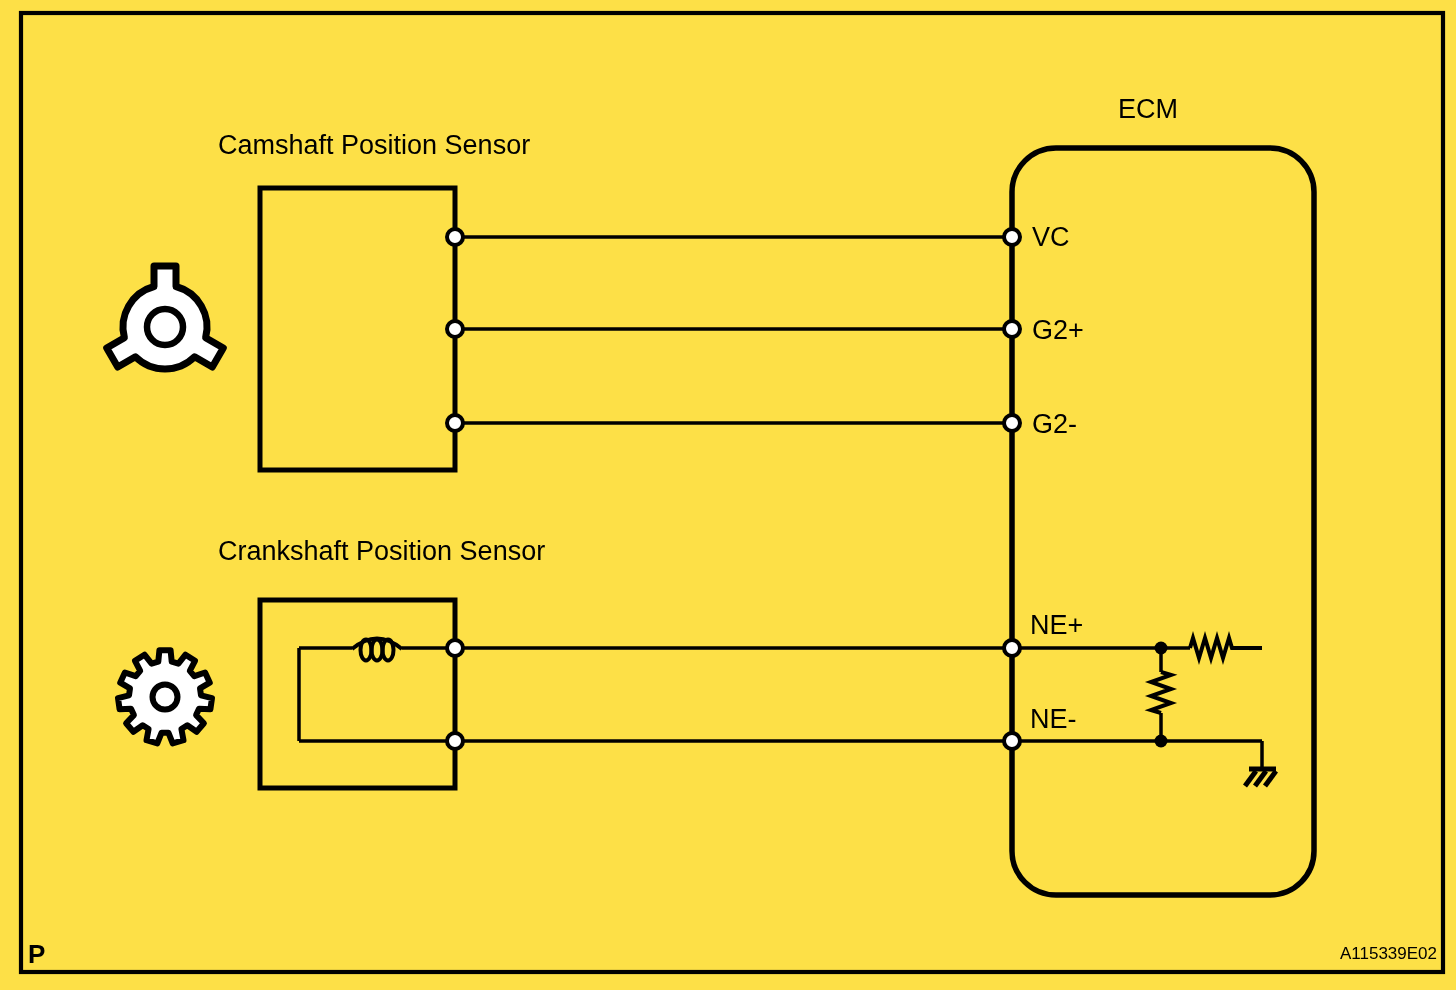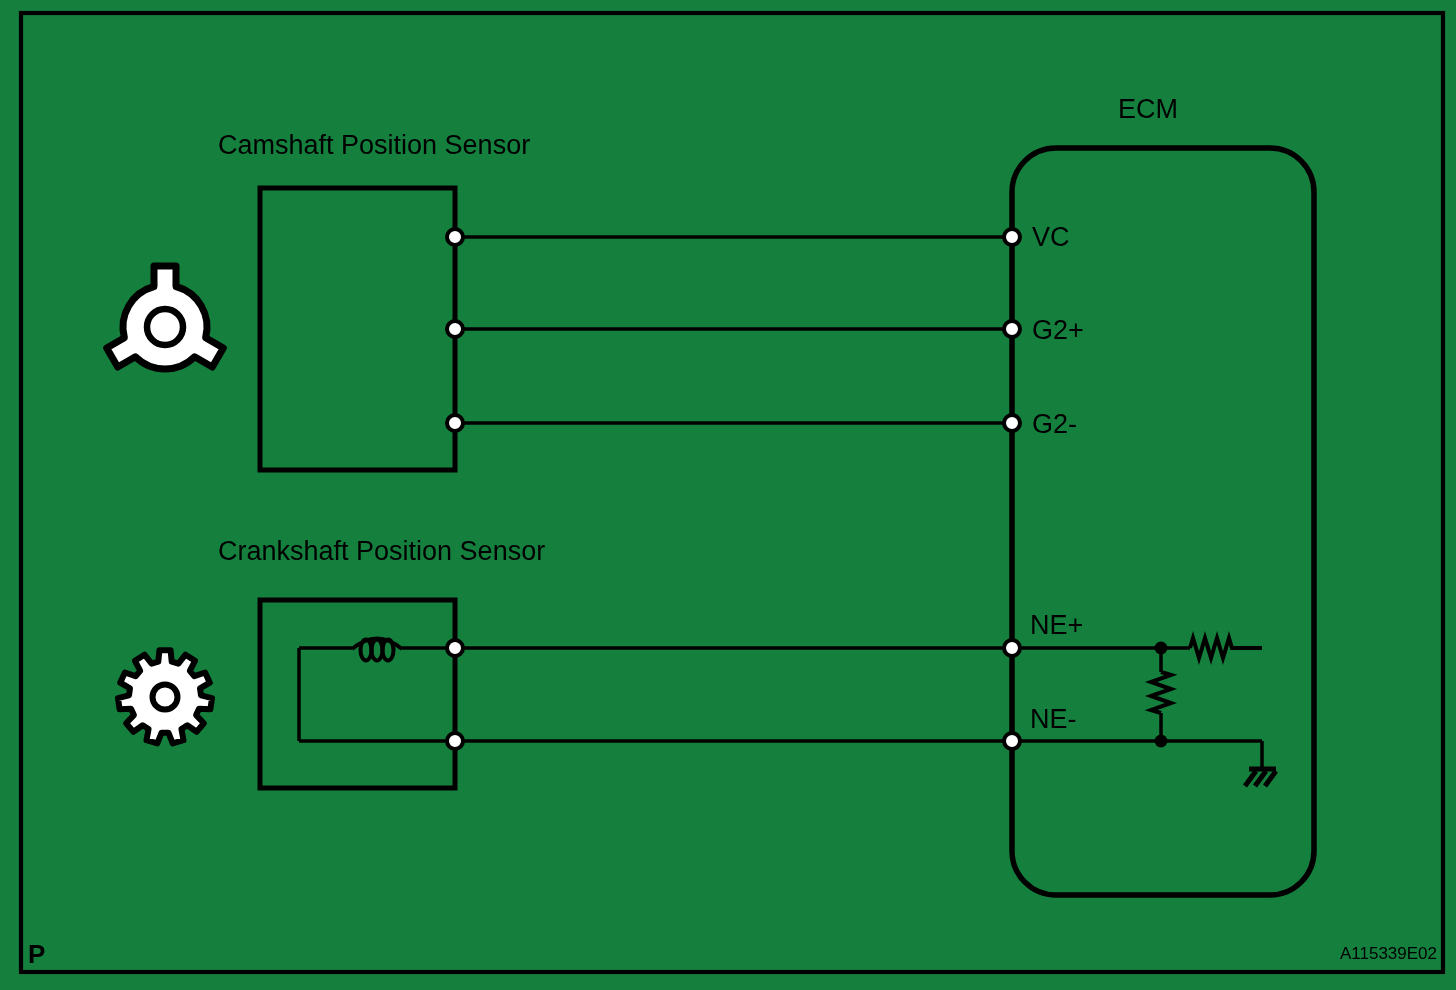--- a/index.html
+++ b/index.html
@@ -7,21 +7,21 @@
     padding: 0;
     width: 1456px;
     height: 990px;
     background: #ffffff;
     font-family: "Liberation Sans", sans-serif;
   }
   .stage {
     position: relative;
     width: 1456px;
     height: 990px;
-    background: #15803d;
+    background: #fde047;
   }
   svg { display: block; }
   .lbl {
     font-family: "Liberation Sans", sans-serif;
     font-size: 27px;
     fill: #000000;
   }
   .pin-lbl {
     font-family: "Liberation Sans", sans-serif;
     font-size: 27px;

